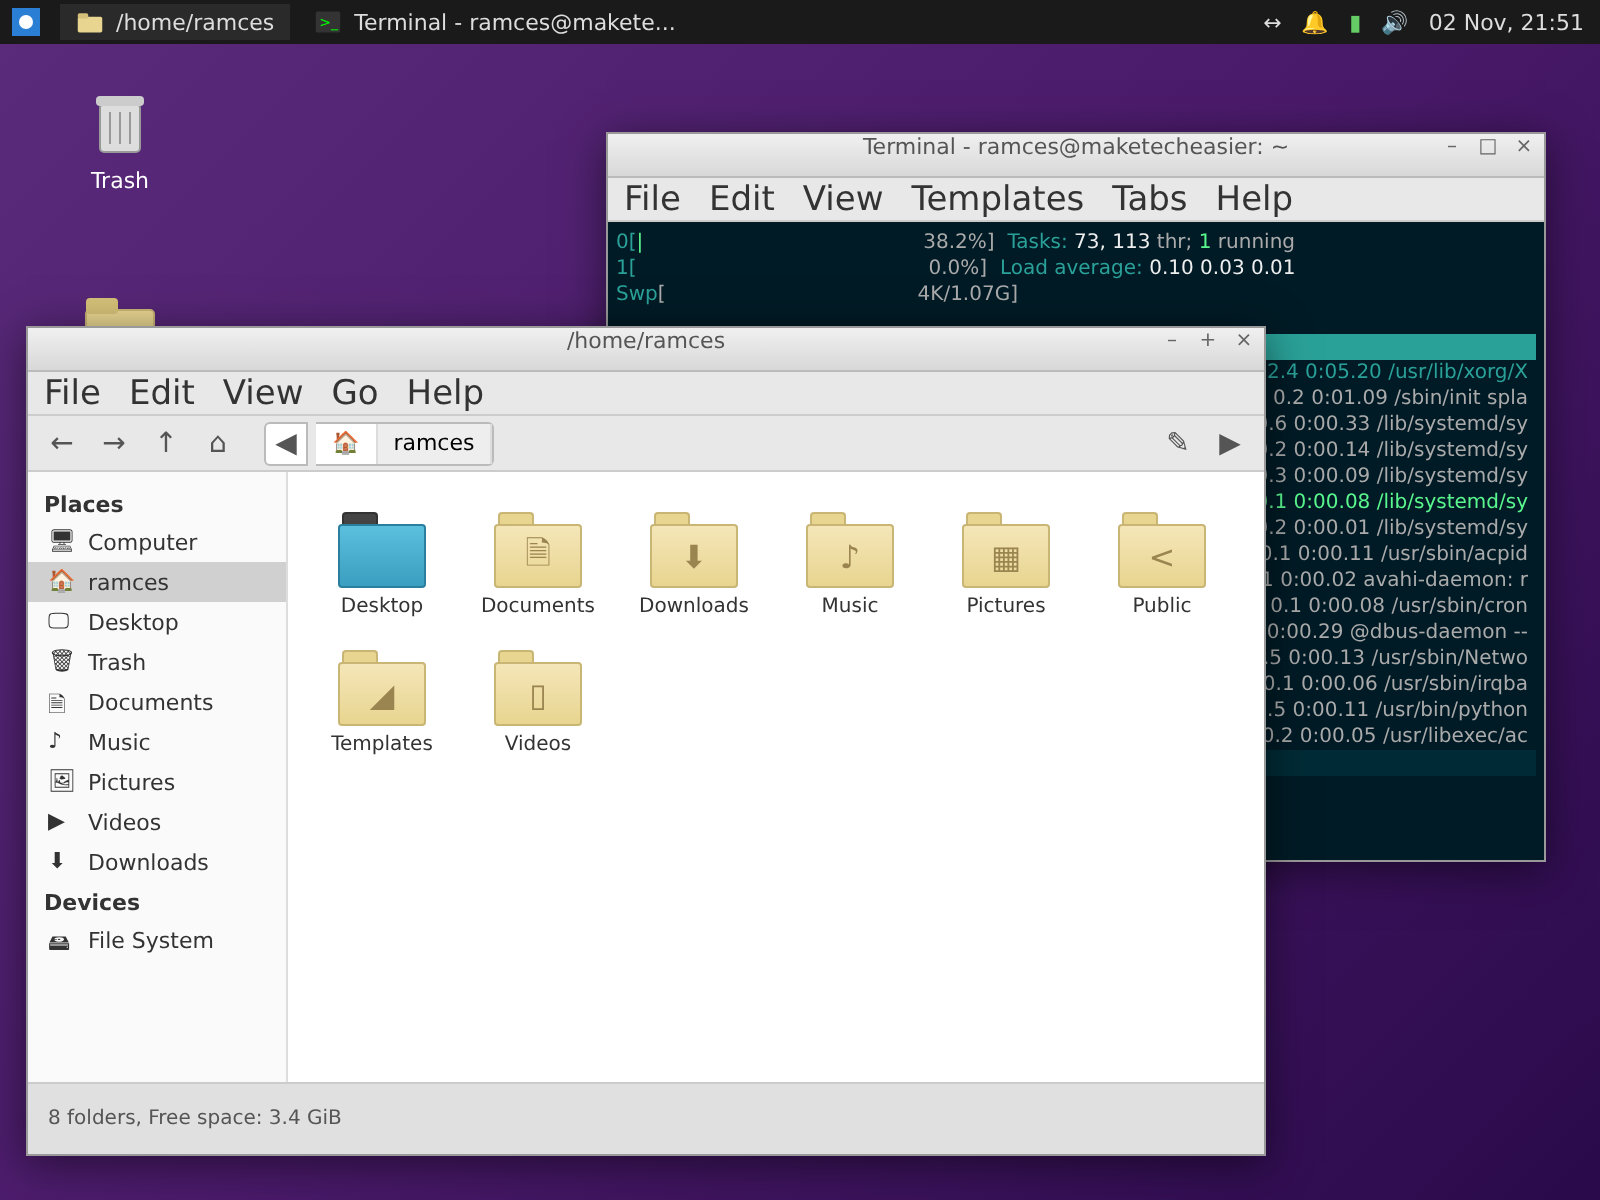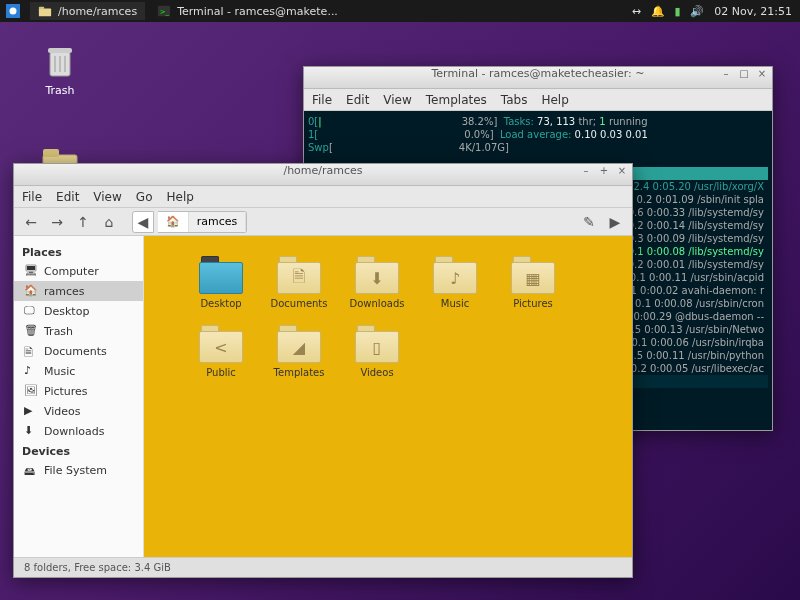--- a/index.html
+++ b/index.html
@@ -15,51 +15,51 @@
 
 
 .desktop-icon { position: absolute; text-align: center; color: #fff; font-size: 11px; }
 .desktop-icon .icon-img { width: 40px; height: 40px; margin: 0 auto 4px; }
 
 
 .window { position: absolute; background: #e8e8e8; border: 1px solid #999; box-shadow: 0 4px 20px rgba(0,0,0,0.5); display: flex; flex-direction: column; }
 .titlebar { height: 22px; background: linear-gradient(#f0f0f0, #d8d8d8); display: flex; justify-content: center; font-size: 11px; color: #555; position: relative; border-bottom: 1px solid #bbb; }
 .titlebar-btns { position: absolute; right: 4px; display: flex; gap: 6px; }
 .tb-btn { width: 12px; height: 12px; display: flex; align-items: center; justify-content: center; font-size: 10px; color: #666; cursor: pointer; }
-.menubar { height: 22px; background: #e8e8e8; display: flex; align-items: center; padding: 0 8px; gap: 14px; font-size: 12px; color: #333; border-bottom: 1px solid #ccc; }
+.menubar { height: 22px; background: #e8e8e8; display: flex; align-items: center; padding: 0 8px; gap: 14px; font-size: 17px; color: #333; border-bottom: 1px solid #ccc; }
 .menubar span { cursor: pointer; }
 
 
 .terminal { background: #001b26; color: #aaa; font-family: "DejaVu Sans Mono", monospace; font-size: 10px; flex: 1; padding: 4px; overflow: hidden; line-height: 1.3; }
 .term-cyan { color: #2aa198; }
 .term-green { color: #5af78e; }
 .term-white { color: #eee; }
 .term-yellow { color: #b58900; }
 .term-hdr { background: #2aa198; color: #000; }
 .term-bot { background: #002b36; color: #2aa198; }
 
 
 .toolbar { height: 28px; background: #e8e8e8; display: flex; align-items: center; padding: 0 6px; gap: 4px; border-bottom: 1px solid #ccc; }
 .tool-btn { width: 22px; height: 22px; display: flex; align-items: center; justify-content: center; font-size: 14px; color: #555; cursor: pointer; }
 .path-box { background: #fff; border: 1px solid #bbb; border-radius: 3px; display: flex; align-items: center; height: 22px; font-size: 11px; }
 .path-seg { padding: 0 8px; border-right: 1px solid #ddd; display: flex; align-items: center; gap: 4px; height: 100%; }
-.fm-body { flex: 1; display: flex; background: #eab308; gap: 30px; }
+.fm-body { flex: 1; display: flex; background: #ffffff; }
 .sidebar { width: 130px; background: #fafafa; border-right: 1px solid #ddd; font-size: 11px; padding: 6px 0; }
 .side-hdr { font-weight: bold; padding: 4px 8px 2px; color: #333; }
 .side-item { padding: 3px 8px 3px 10px; display: flex; align-items: center; gap: 6px; cursor: pointer; color: #333; }
 .side-item.sel { background: #d0d0d0; }
 .side-ic { width: 14px; height: 14px; display: inline-block; }
 .icon-grid { flex: 1; padding: 18px 12px; display: flex; flex-wrap: wrap; align-content: flex-start; gap: 14px 8px; }
 .grid-item { width: 70px; text-align: center; font-size: 10px; color: #333; cursor: pointer; }
 .folder-ic { width: 48px; height: 40px; margin: 0 auto 4px; position: relative; }
 .folder-body { position: absolute; bottom: 0; left: 2px; right: 2px; height: 32px; background: linear-gradient(#f5e6b8, #e8d590); border-radius: 2px; border: 1px solid #c9b574; display: flex; align-items: center; justify-content: center; }
 .folder-tab { position: absolute; top: 2px; left: 4px; width: 18px; height: 8px; background: #e8d590; border-radius: 2px 2px 0 0; border: 1px solid #c9b574; border-bottom: none; }
 .folder-desktop .folder-body { background: linear-gradient(#5bc0de, #3a9fc0); border-color: #2a7f9f; }
 .folder-desktop .folder-tab { background: #444; border-color: #333; }
-.statusbar { height: 20px; background: #e0e0e0; border-top: 1px solid #ccc; font-size: 10px; color: #555; padding: 0 10px; display: flex; align-items: center; }
+.statusbar { height: 36px; background: #e0e0e0; border-top: 1px solid #ccc; font-size: 10px; color: #555; padding: 0 10px; display: flex; align-items: center; }
 
 svg { display: block; }
 </style>
 </head>
 <body>
 
 <div class="panel">
   <div class="panel-left">
     <span class="panel-icon" style="margin:0 6px">
       <svg viewBox="0 0 16 16">

